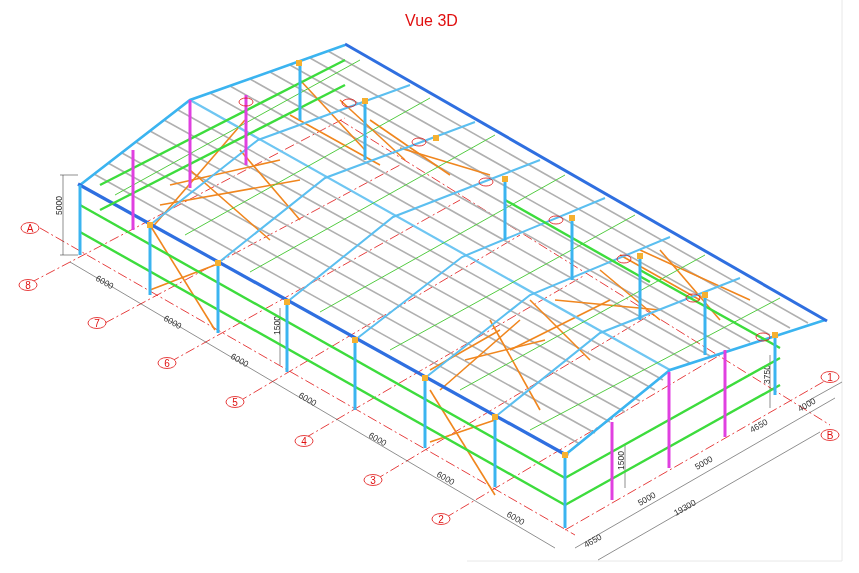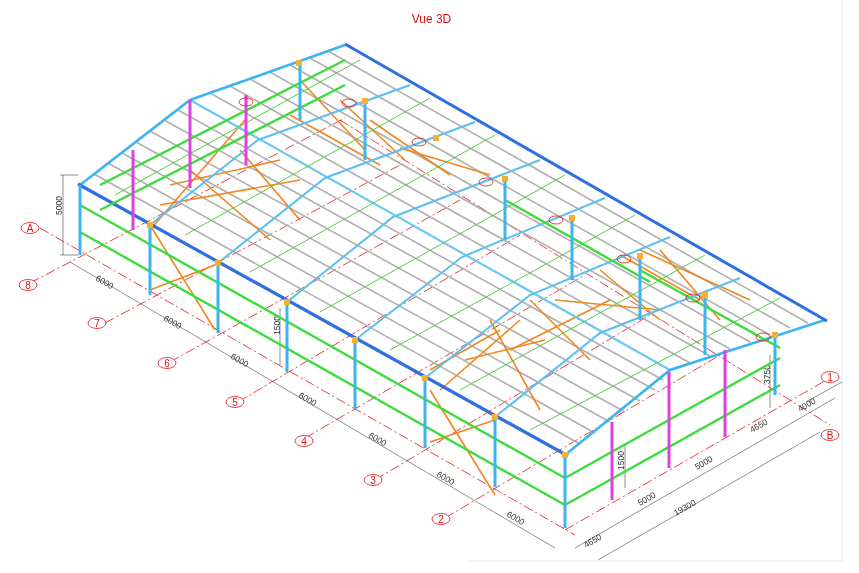--- a/index.html
+++ b/index.html
@@ -1,17 +1,17 @@
 <!DOCTYPE html>
 <html><head>
 <meta charset="utf-8">
 <style>
   html, body { margin:0; padding:0; background:#ffffff; }
   body { width:859px; height:573px; overflow:hidden; position:relative; font-family:"Liberation Sans", sans-serif; }
-  #title { position:absolute; left:0; width:859px; top:12px; text-align:center; color:#e01010; font-size:12px; font-family:"Liberation Sans", sans-serif; }
+  #title { position:absolute; left:0; width:859px; top:12px; text-align:center; color:#e01010; font-size:16px; font-family:"Liberation Sans", sans-serif; }
   #title span { position:relative; left:2px; }
   svg { position:absolute; left:0; top:0; }
   .dimtext { font-family:"Liberation Sans", sans-serif; font-size:8.5px; fill:#333; }
   .bubble text { font-family:"Liberation Sans", sans-serif; font-size:10px; fill:#e01010; }
 </style>
 </head>
 <body>
 
 <div id="title"><span>Vue 3D</span></div>
 

